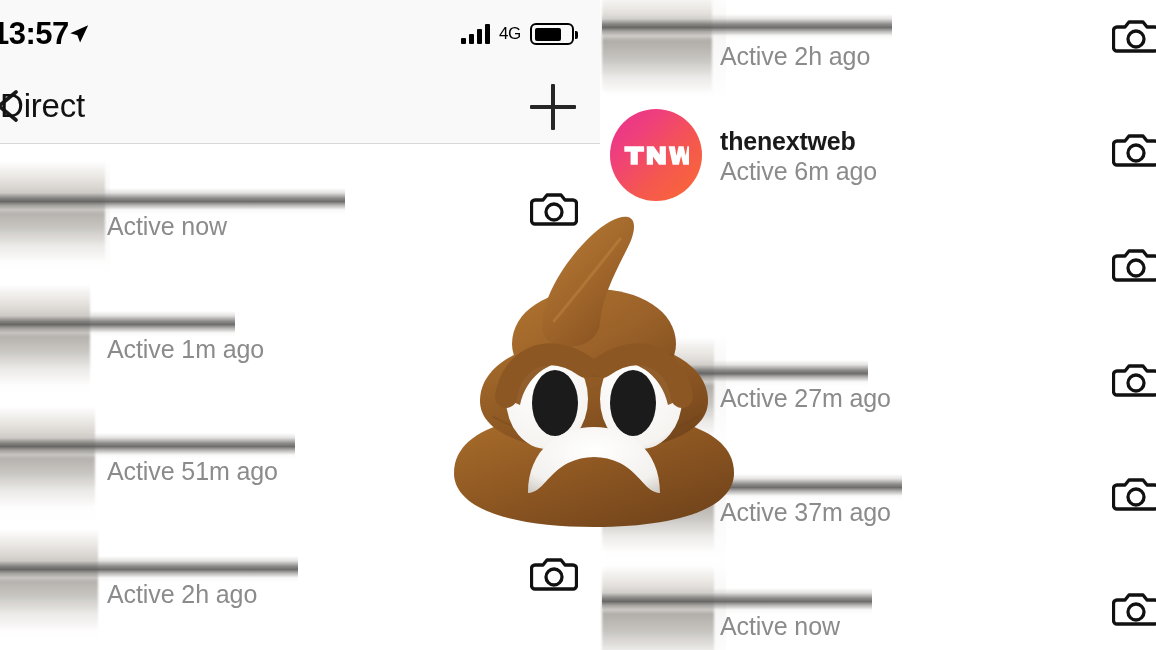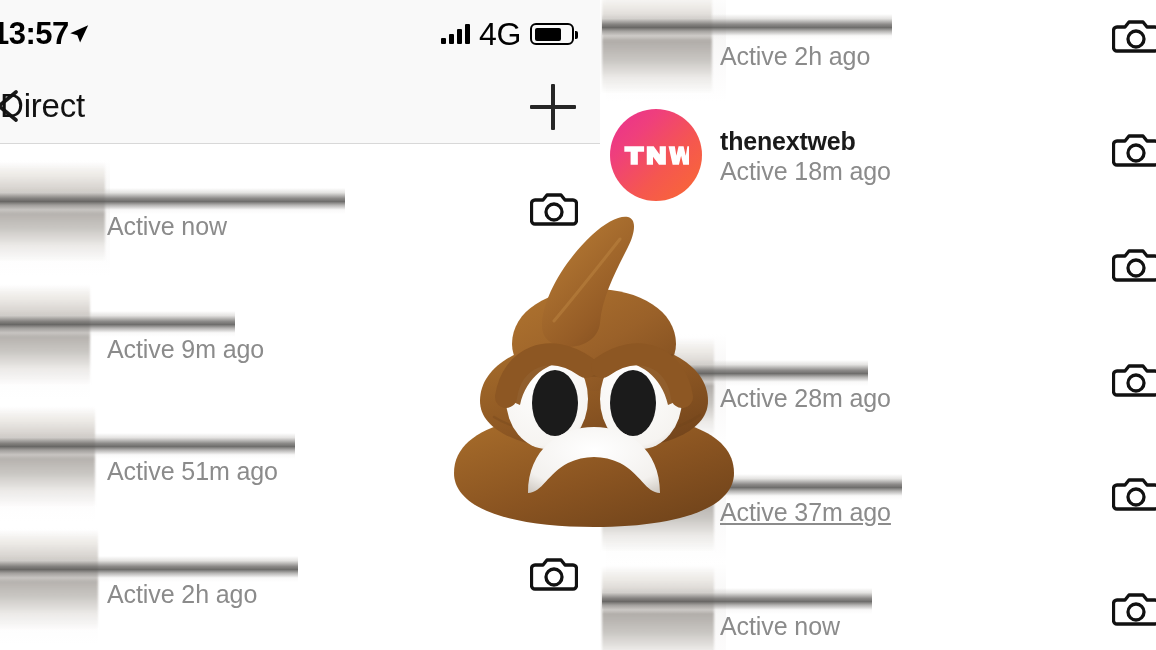--- a/index.html
+++ b/index.html
@@ -80,21 +80,21 @@
     width: 5px;
     background: #000;
     border-radius: 1px;
   }
   .signal-bars i:nth-child(1) { height: 6px; }
   .signal-bars i:nth-child(2) { height: 10px; }
   .signal-bars i:nth-child(3) { height: 15px; }
   .signal-bars i:nth-child(4) { height: 20px; }
 
   .carrier {
-    font-size: 32px;
+    font-size: 17px;
     font-weight: 500;
     color: #000;
     line-height: 26px;
     letter-spacing: -0.3px;
   }
   .battery {
     position: relative;
     width: 44px;
     height: 22px;
     border: 2.6px solid #000;
@@ -299,21 +299,21 @@
       <div class="blur-halo" style="left:-20px; top:0px; width:130px; height:116px;"></div>
       <div class="blur-avatar" style="left:-60px; top:2px; width:165px;"></div>
       <div class="blur-name" style="left:-60px; top:28px; width:405px;"></div>
       <div class="active-text" style="left:107px; top:52px;">Active now</div>
     </div>
 
     <div class="row" style="left:0; top:283px; width:600px;">
       <div class="blur-halo" style="left:-20px; top:0px; width:110px; height:116px;"></div>
       <div class="blur-avatar" style="left:-60px; top:2px; width:150px;"></div>
       <div class="blur-name" style="left:-60px; top:28px; width:295px;"></div>
-      <div class="active-text" style="left:107px; top:52px;">Active 9m ago</div>
+      <div class="active-text" style="left:107px; top:52px;">Active 1m ago</div>
     </div>
 
     <div class="row" style="left:0; top:405px; width:600px;padding-left:20px;">
       <div class="blur-halo" style="left:-20px; top:0px; width:115px; height:116px;"></div>
       <div class="blur-avatar" style="left:-60px; top:2px; width:155px;"></div>
       <div class="blur-name" style="left:-60px; top:28px; width:355px;"></div>
       <div class="active-text" style="left:107px; top:52px;">Active 51m ago</div>
     </div>
 
     <div class="row" style="left:0; top:528px; width:600px;">
@@ -338,36 +338,36 @@
         <svg viewBox="0 0 100 40" width="66" height="27">
           <g fill="#ffffff">
             <path d="M2 6 h30 v8.5 H22.5 V34 H11.5 V14.5 H2 Z"></path>
             <path d="M36 34 V6 h10.5 l9 12.5 V6 H65 v28 H54.5 l-9-12.2 V34 Z"></path>
             <path d="M69 6 h9.5 l2.4 14.5 L84.2 6 h7.6 l3.3 14.5 L97.5 6 H107
                      l-6.2 28 h-9.6 l-3.2-13.6 L84.8 34 h-9.6 Z"></path>
           </g>
         </svg>
       </div>
       <div class="username-text" style="left:120px; top:22px;text-align:center;">thenextweb</div>
-      <div class="active-text" style="left:120px; top:52px;">Active 18m ago</div>
+      <div class="active-text" style="left:120px; top:52px;">Active 6m ago</div>
     </div>
 
 
     <div class="row" style="left:0; top:334px; width:556px;">
       <div class="blur-halo" style="left:6px; top:0px; width:120px; height:116px;"></div>
       <div class="blur-avatar" style="left:2px; top:4px; width:112px;"></div>
       <div class="blur-name" style="left:2px; top:26px; width:266px;"></div>
-      <div class="active-text" style="left:120px; top:50px;">Active 28m ago</div>
+      <div class="active-text" style="left:120px; top:50px;">Active 27m ago</div>
     </div>
 
     <div class="row" style="left:0; top:448px; width:556px;">
       <div class="blur-halo" style="left:6px; top:0px; width:120px; height:116px;"></div>
       <div class="blur-avatar" style="left:2px; top:4px; width:112px;"></div>
       <div class="blur-name" style="left:2px; top:26px; width:300px;"></div>
-      <div class="active-text" style="left:120px; top:50px;text-decoration:underline;">Active 37m ago</div>
+      <div class="active-text" style="left:120px; top:50px;">Active 37m ago</div>
     </div>
 
     <div class="row" style="left:0; top:562px; width:556px;">
       <div class="blur-halo" style="left:6px; top:0px; width:120px; height:116px;"></div>
       <div class="blur-avatar" style="left:2px; top:4px; width:112px;"></div>
       <div class="blur-name" style="left:2px; top:26px; width:270px;"></div>
       <div class="active-text" style="left:120px; top:50px;">Active now</div>
     </div>
 
     <div class="cam" style="left:512px; top:15px;">

